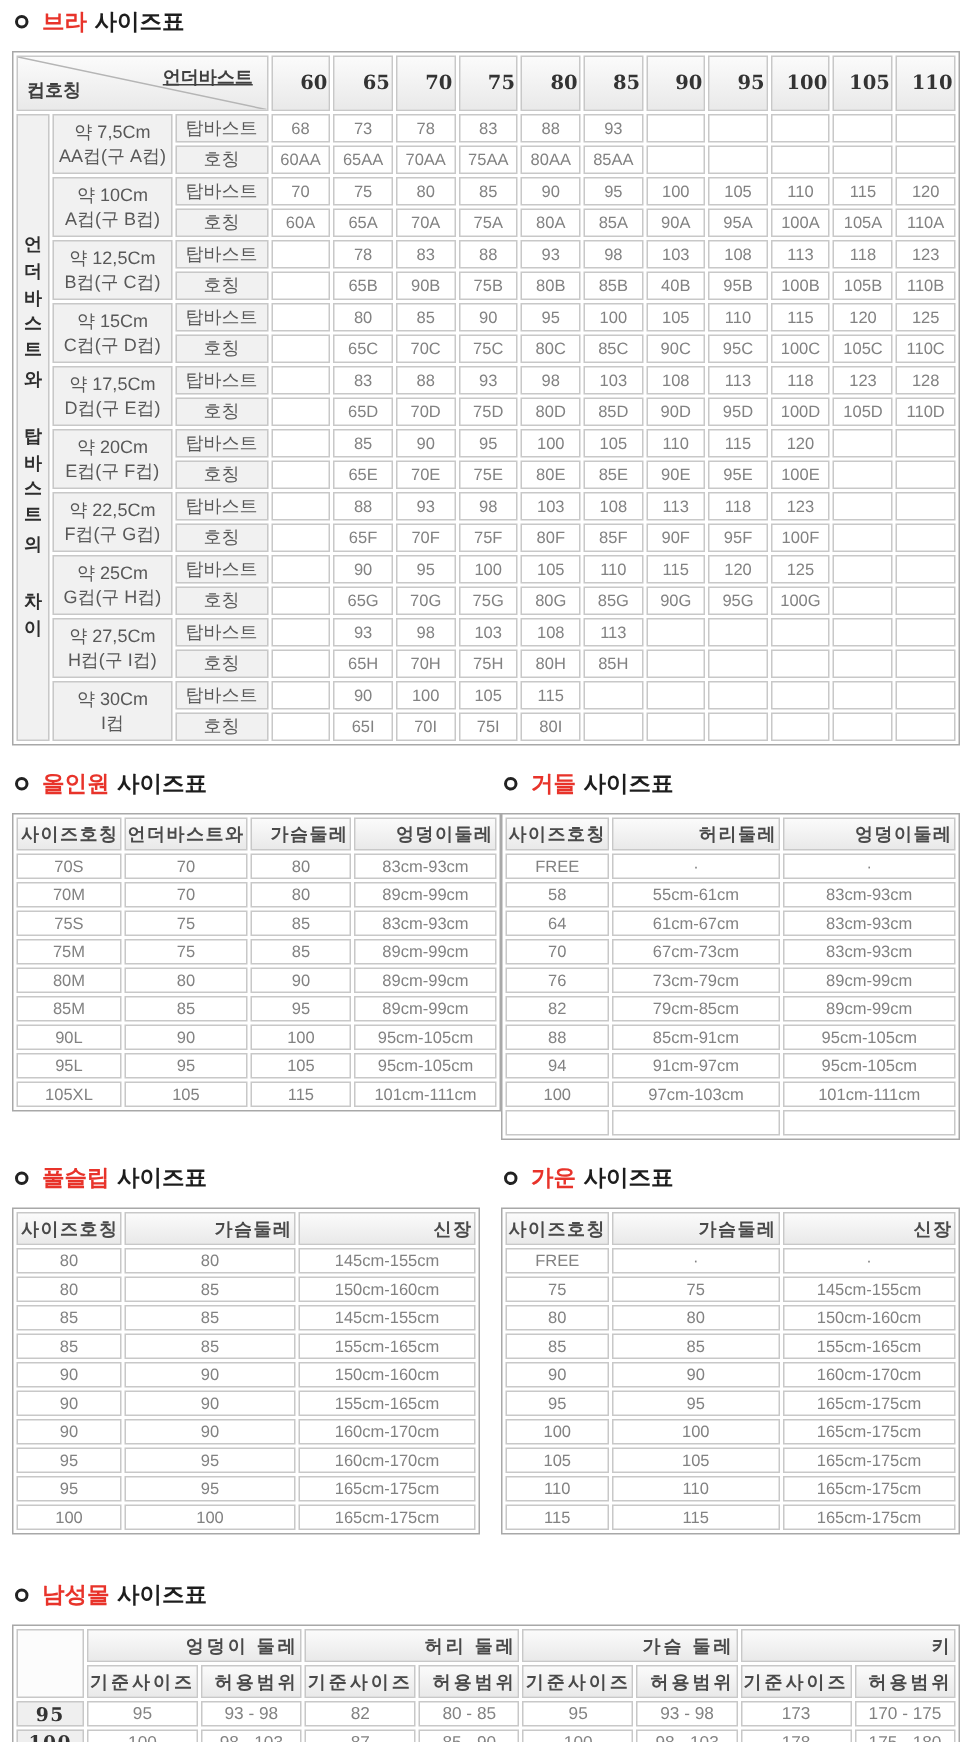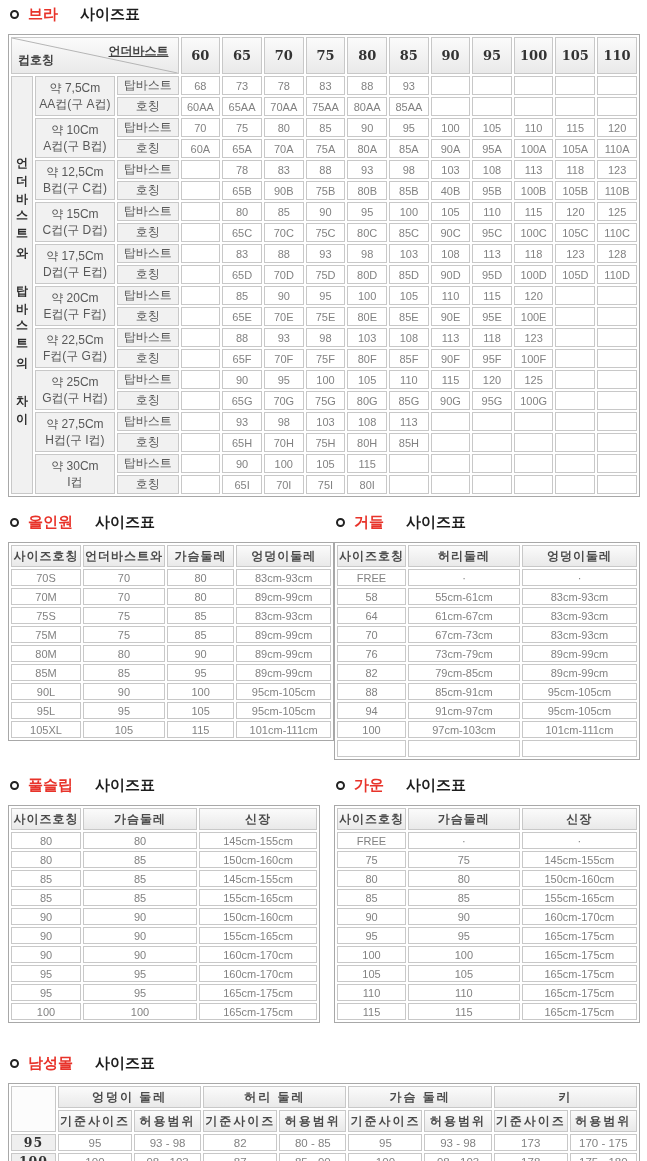--- a/index.html
+++ b/index.html
@@ -14,38 +14,38 @@
   
   .title {
     display:flex; align-items:center; gap:9px;
     font-size:15px; font-weight:bold; color:#1d1d1d;
     margin:0 0 10px 2px; letter-spacing:0;
   }
   .bullet {
     width:9px; height:9px; border:2.5px solid #222; border-radius:50%;
     display:inline-block; flex:0 0 auto;
   }
-  .title .tword { display:inline-flex; gap:22px; }
+  .title .tword { display:inline-flex; gap:5px; }
 
   
   table.tbl {
     border-collapse:separate; border-spacing:2px;
     background:#fff; border:1px solid #a8a8a8;
     table-layout:fixed; empty-cells:show;
   }
   .tbl th, .tbl td {
     border:1px solid #c8c8c8; background:#fff;
     text-align:center; vertical-align:middle;
     font-size:11px; color:#828282; height:17px;
     padding:0 1px; white-space:nowrap; overflow:hidden;
   }
   .tbl thead th {
     background:linear-gradient(#fbfbfb,#e9e9e9);
     color:#4a4a4a; font-weight:bold; font-size:12px;
-    height:22px; letter-spacing:1px;
+    height:22px; letter-spacing:1px;text-align:right;
   }
 
   
   .bra thead th { height:37px; }
   .bra th.colnum {
     font-family:"DejaVu Serif","Liberation Serif",serif;
     font-size:13px; color:#333; letter-spacing:0;
   }
   .bra td.cupname, .bra td.sublabel, .bra td.side {
     background:#f1f1f1; color:#585858; font-size:12px;

